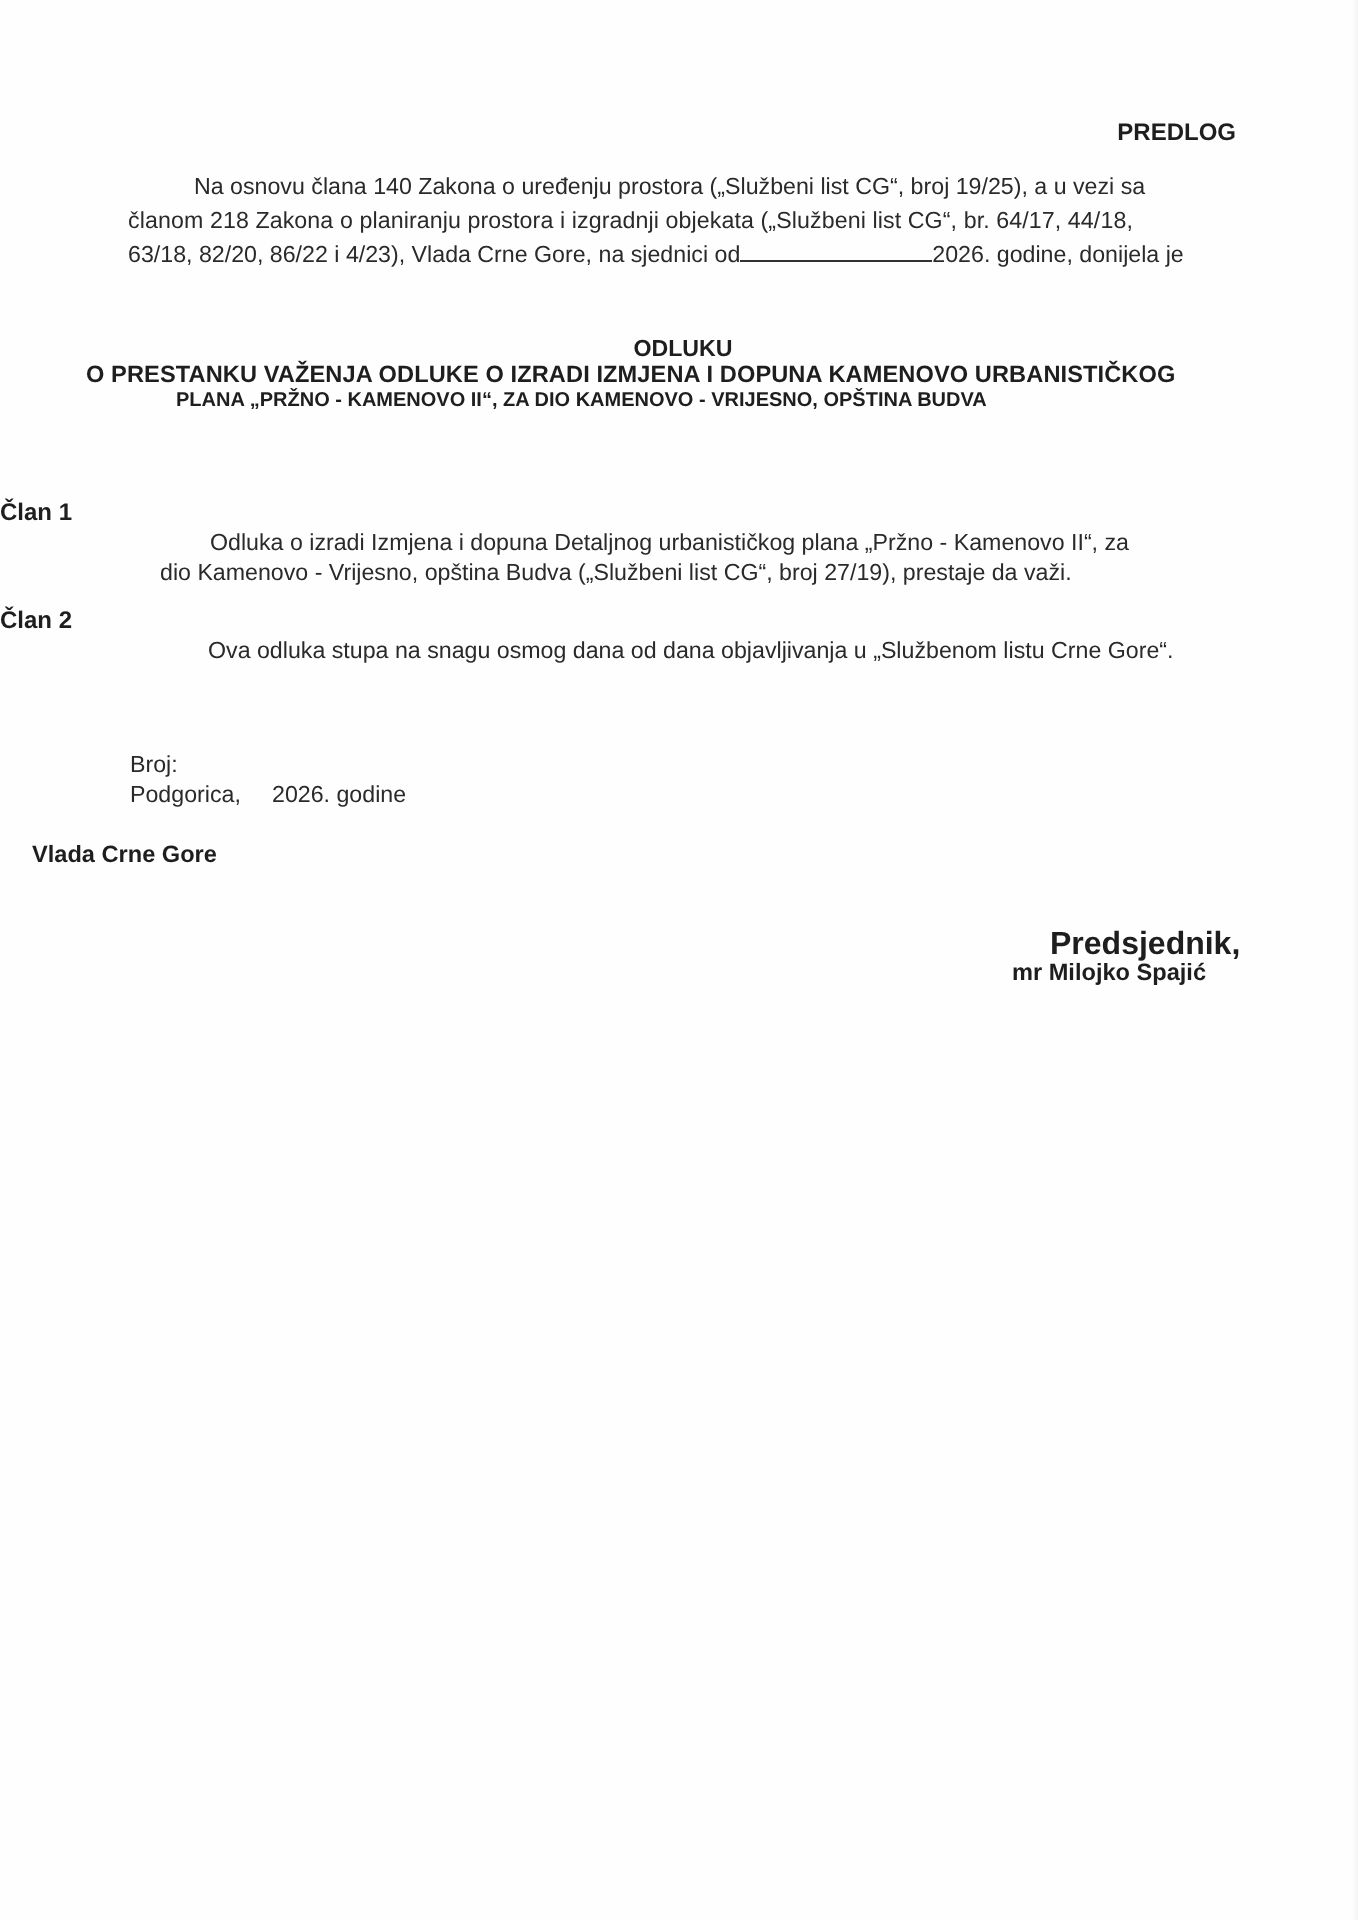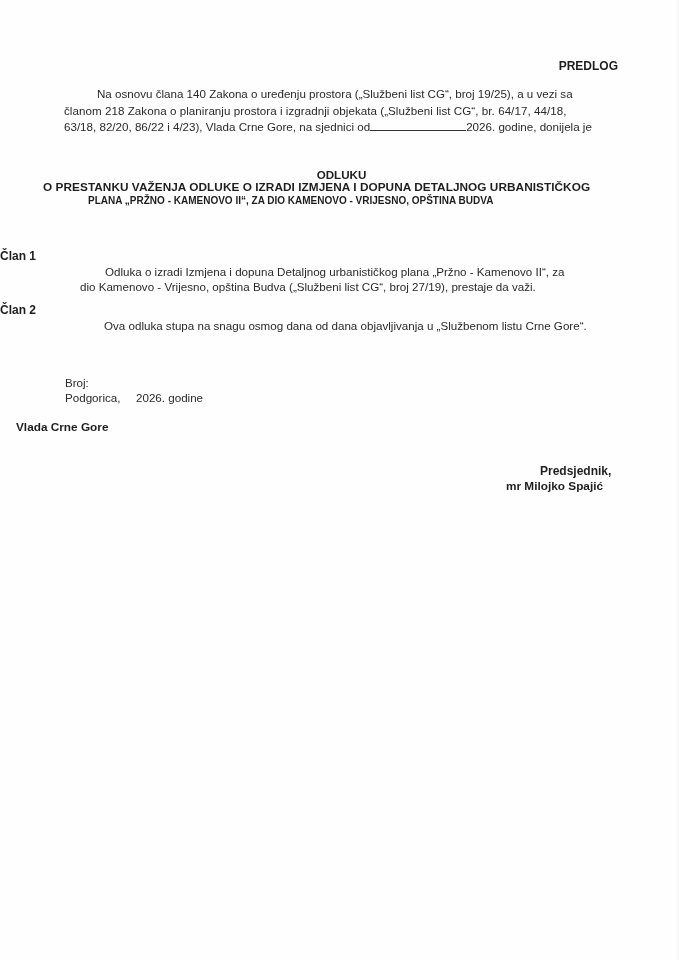--- a/index.html
+++ b/index.html
@@ -43,21 +43,21 @@
 
     #clan2-heading { top: 303px; font-size: 12px; }
     #clan2-l1 { top: 319px; left: 104px; }
 
     #broj { top: 376px; left: 65px; }
     #podgorica { top: 391px; left: 65px; }
     #podgorica-date { top: 391px; left: 136px; }
 
     #vlada { top: 420px; font-size: 11.8px; padding-left: 16px; }
 
-    #predsjednik { top: 464px; left: 540px; font-size: 12px; }
+    #predsjednik { top: 464px; left: 525px; font-size: 16px; }
     #signer { top: 479px; left: 506px; font-size: 11.8px; }
 
     #edge-shadow {
       position: absolute;
       top: 0; right: 0;
       width: 3px; height: 960px;
       background: linear-gradient(to right, #fefefe, #f4f4f4);
     }
   </style>
 </head>
@@ -67,21 +67,21 @@
 
   <div id="predlog" class="abs bold">PREDLOG</div>
 
   <div id="preamble-1" class="abs">Na osnovu člana 140 Zakona o uređenju prostora („Službeni list CG“, broj 19/25), a u vezi sa</div>
   <div id="preamble-2" class="abs">članom 218 Zakona o planiranju prostora i izgradnji objekata („Službeni list CG“, br. 64/17, 44/18,</div>
   <div id="preamble-3" class="abs">
     <span>63/18, 82/20, 86/22 i 4/23), Vlada Crne Gore, na sjednici od</span><span class="blank"></span><span>2026. godine, donijela je</span>
   </div>
 
   <div id="odluku" class="abs bold">ODLUKU</div>
-  <div id="title-1" class="abs bold">O PRESTANKU VAŽENJA ODLUKE O IZRADI IZMJENA I DOPUNA DETALJNOG URBANISTIČKOG</div>
+  <div id="title-1" class="abs bold">O PRESTANKU VAŽENJA ODLUKE O IZRADI IZMJENA I DOPUNA KAMENOVO URBANISTIČKOG</div>
   <div id="title-2" class="abs bold">PLANA „PRŽNO - KAMENOVO II“, ZA DIO KAMENOVO - VRIJESNO, OPŠTINA BUDVA</div>
 
   <div id="clan1-heading" class="abs bold center">Član 1</div>
   <div id="clan1-l1" class="abs">Odluka o izradi Izmjena i dopuna Detaljnog urbanističkog plana „Pržno - Kamenovo II“, za</div>
   <div id="clan1-l2" class="abs">dio Kamenovo - Vrijesno, opština Budva („Službeni list CG“, broj 27/19), prestaje da važi.</div>
 
   <div id="clan2-heading" class="abs bold center">Član 2</div>
   <div id="clan2-l1" class="abs">Ova odluka stupa na snagu osmog dana od dana objavljivanja u „Službenom listu Crne Gore“.</div>
 
   <div id="broj" class="abs">Broj:</div>

